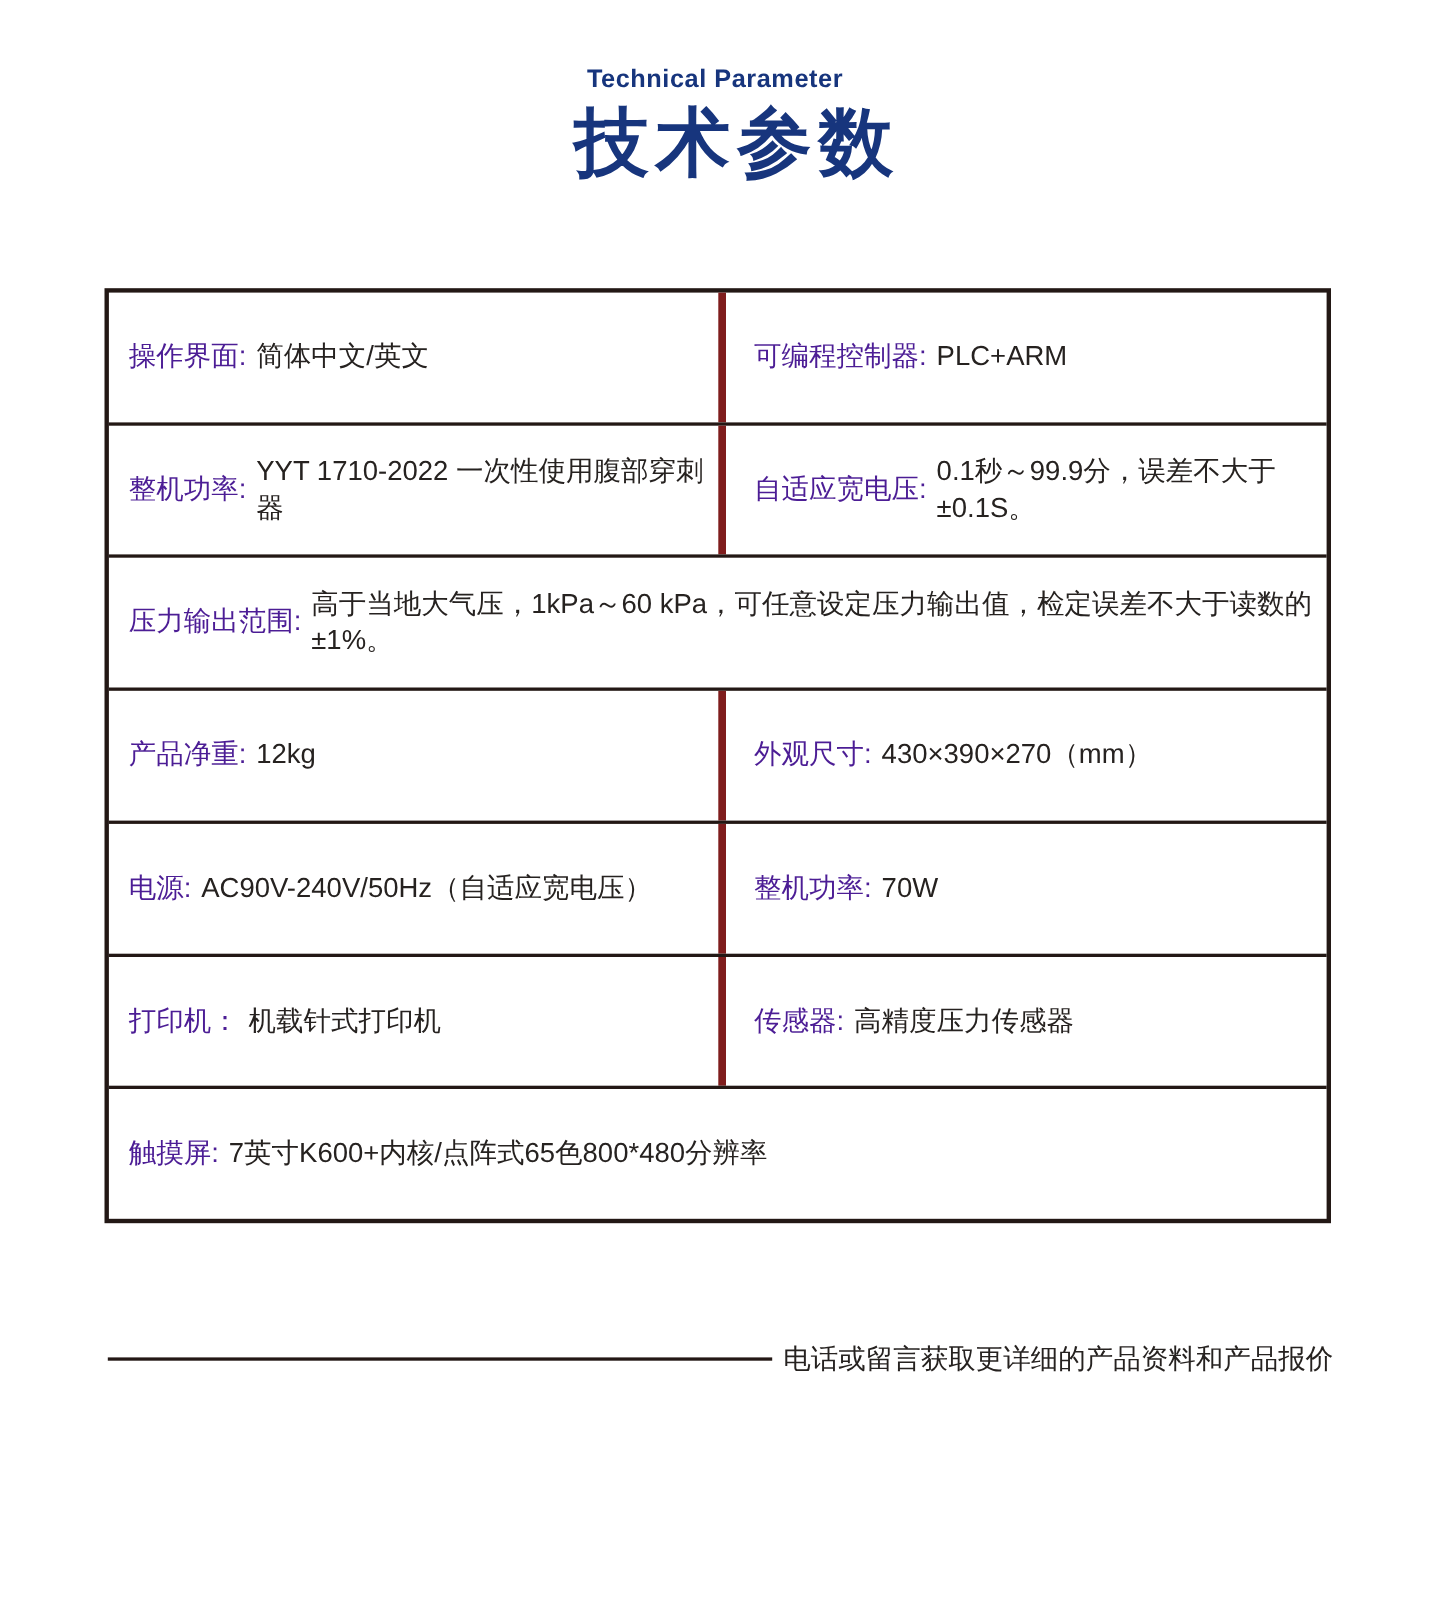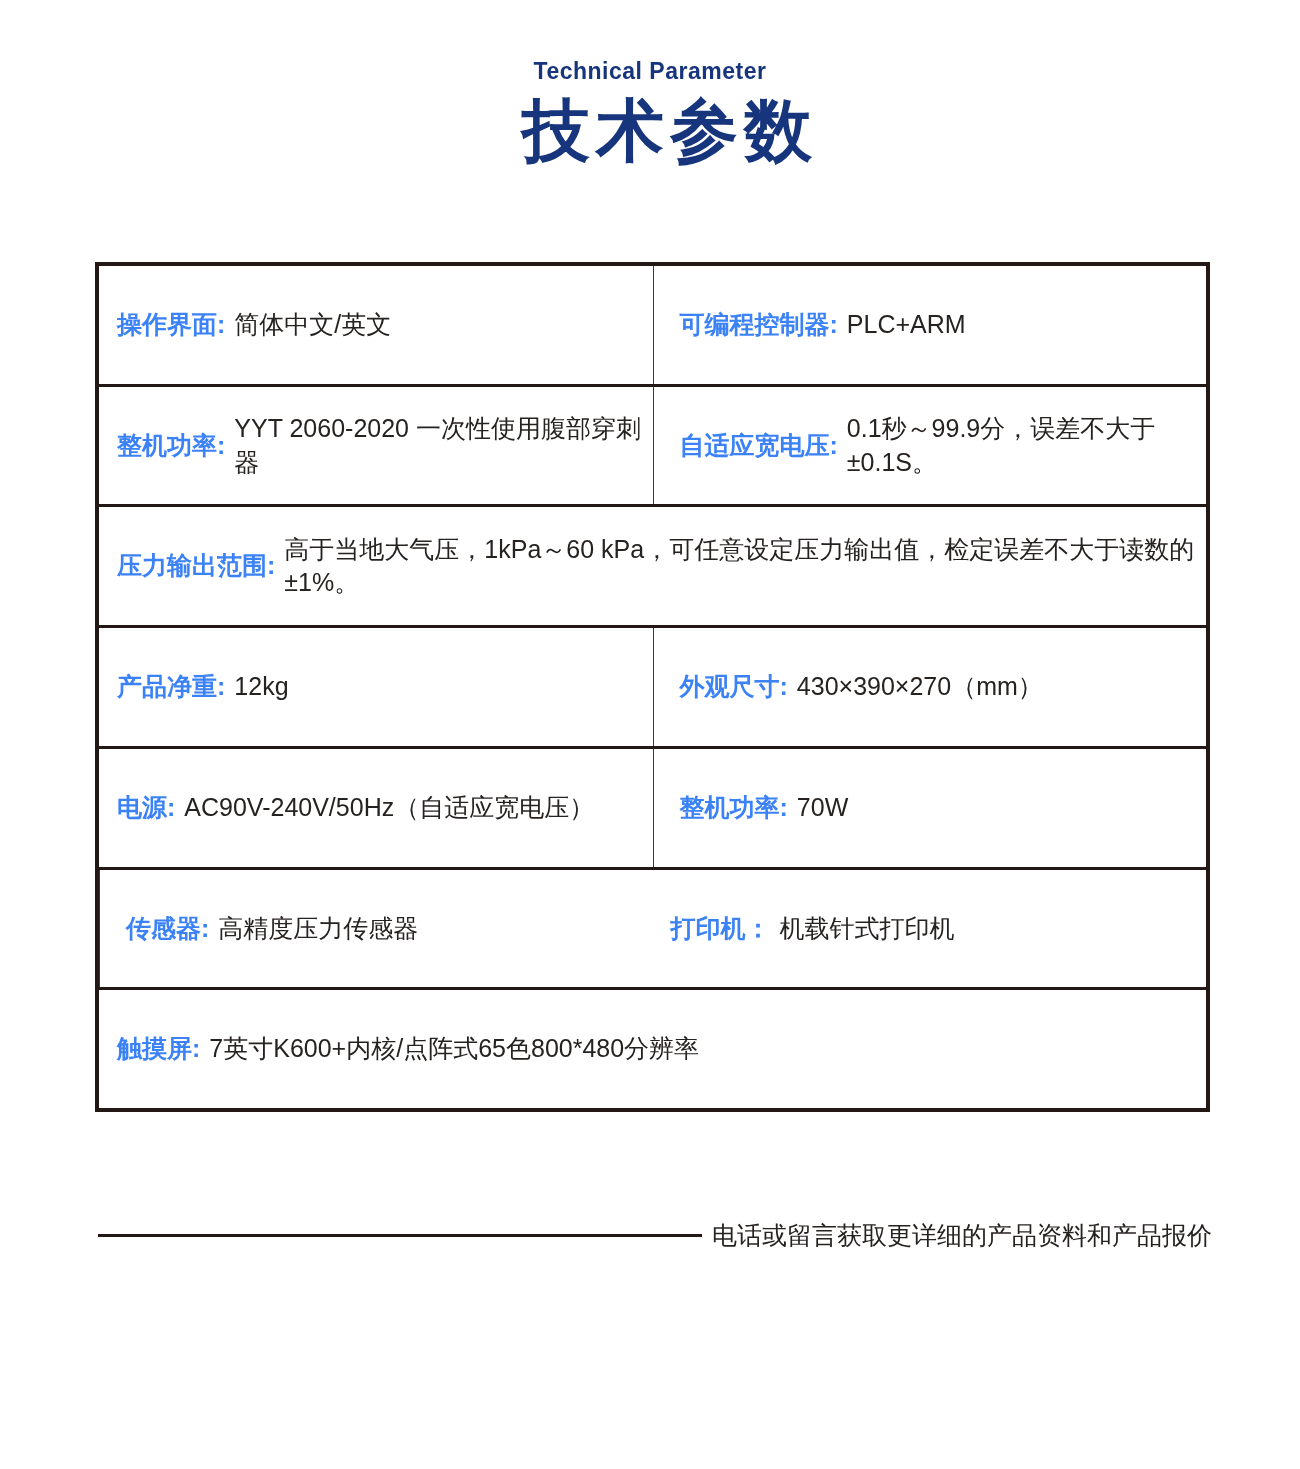--- a/index.html
+++ b/index.html
@@ -62,27 +62,27 @@
   .tcell {
     display: flex;
     align-items: center;
     padding-left: 18px;
     padding-right: 10px;
     font-size: 25px;
     line-height: 1.35;
   }
   .trow.double .tcell { width: 50%; }
   .trow.double .tcell.right {
-    border-left: 1px solid #7f1d1d;
+    border-left: 7px solid #7f1d1d;
     padding-left: 26px;
   }
   .trow.full .tcell { width: 100%; }
   .lbl {
-    color: #3b82f6;
-    font-weight: 700;
+    color: #4c1d95;
+    font-weight: 400;
     margin-right: 9px;
     white-space: nowrap;
   }
   .val {
     color: #262220;
     font-weight: 500;
   }
 
   
   .footer {
@@ -126,21 +126,21 @@
       </div>
       <div class="tcell right">
         <span class="lbl">可编程控制器:</span>
         <span class="val">PLC+ARM</span>
       </div>
     </div>
 
     <div class="trow double">
       <div class="tcell">
         <span class="lbl">整机功率:</span>
-        <span class="val">YYT 2060-2020 一次性使用腹部穿刺器</span>
+        <span class="val">YYT 1710-2022 一次性使用腹部穿刺器</span>
       </div>
       <div class="tcell right">
         <span class="lbl">自适应宽电压:</span>
         <span class="val">0.1秒～99.9分，误差不大于±0.1S。</span>
       </div>
     </div>
 
     <div class="trow full">
       <div class="tcell">
         <span class="lbl">压力输出范围:</span>
@@ -164,27 +164,27 @@
         <span class="lbl">电源:</span>
         <span class="val">AC90V-240V/50Hz（自适应宽电压）</span>
       </div>
       <div class="tcell right">
         <span class="lbl">整机功率:</span>
         <span class="val">70W</span>
       </div>
     </div>
 
     <div class="trow double">
+      <div class="tcell">
+        <span class="lbl">打印机：</span>
+        <span class="val">机载针式打印机</span>
+      </div>
       <div class="tcell right">
         <span class="lbl">传感器:</span>
         <span class="val">高精度压力传感器</span>
-      </div>
-      <div class="tcell">
-        <span class="lbl">打印机：</span>
-        <span class="val">机载针式打印机</span>
       </div>
     </div>
 
     <div class="trow full">
       <div class="tcell">
         <span class="lbl">触摸屏:</span>
         <span class="val">7英寸K600+内核/点阵式65色800*480分辨率</span>
       </div>
     </div>
 

